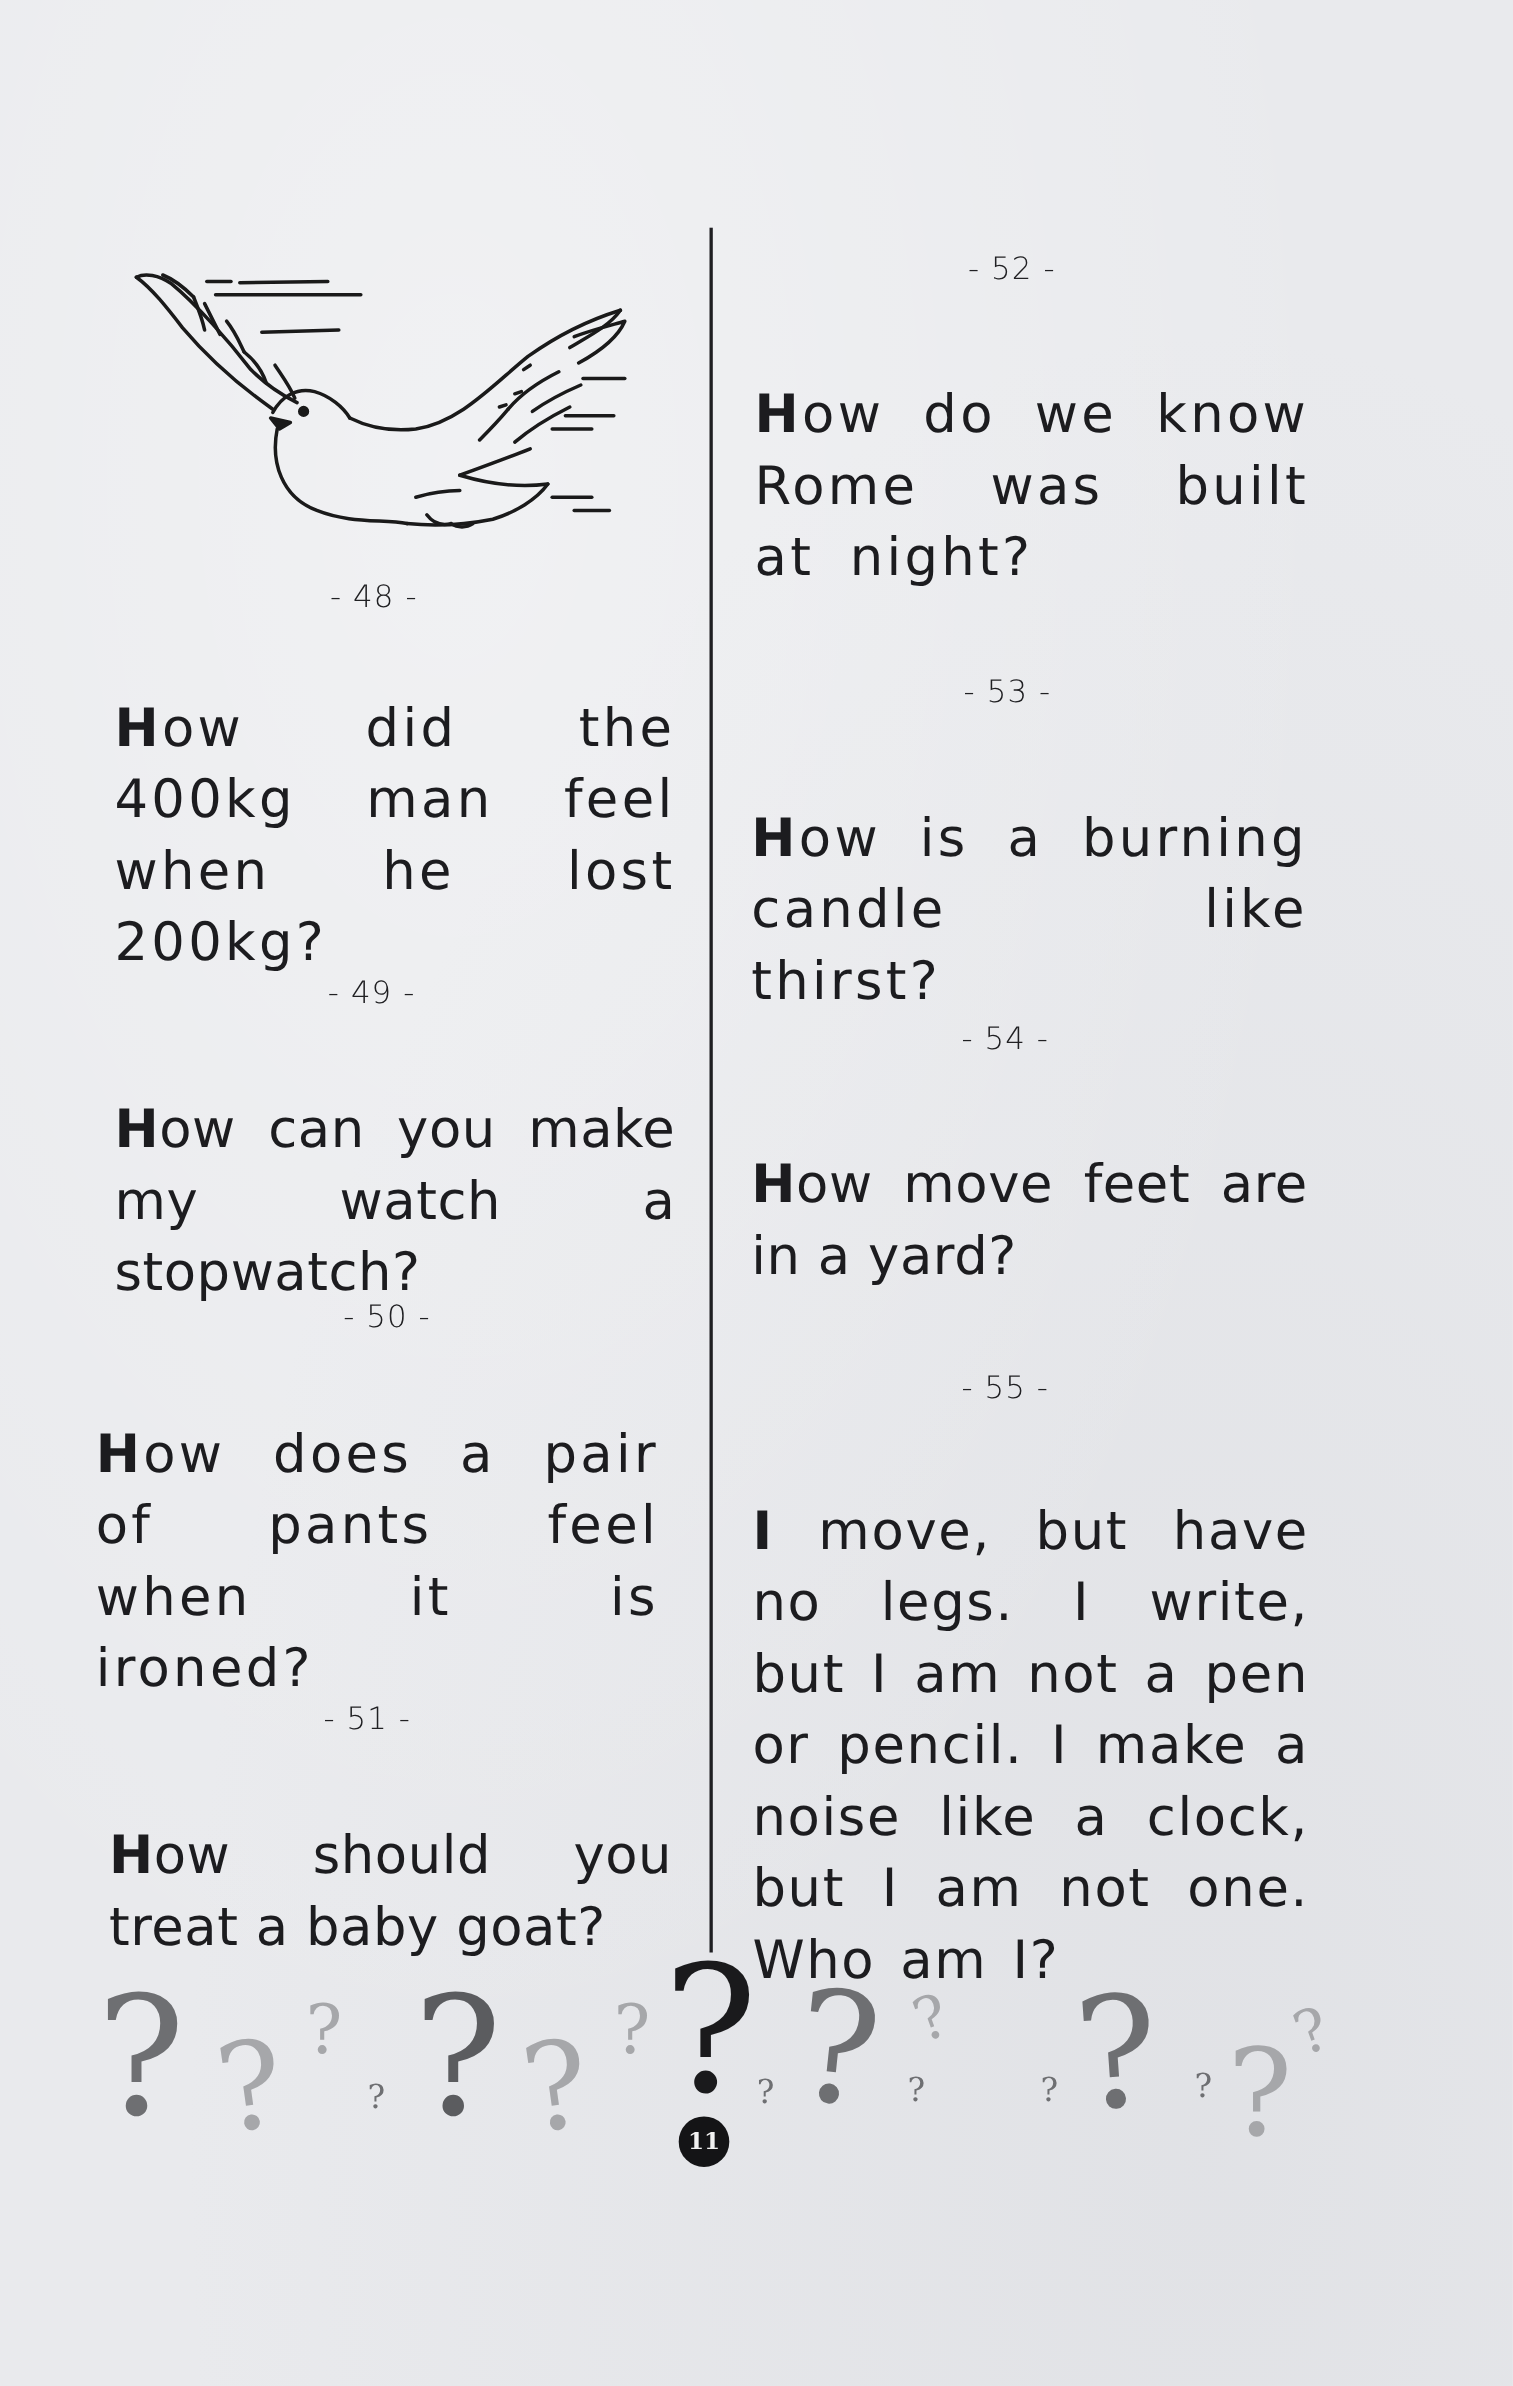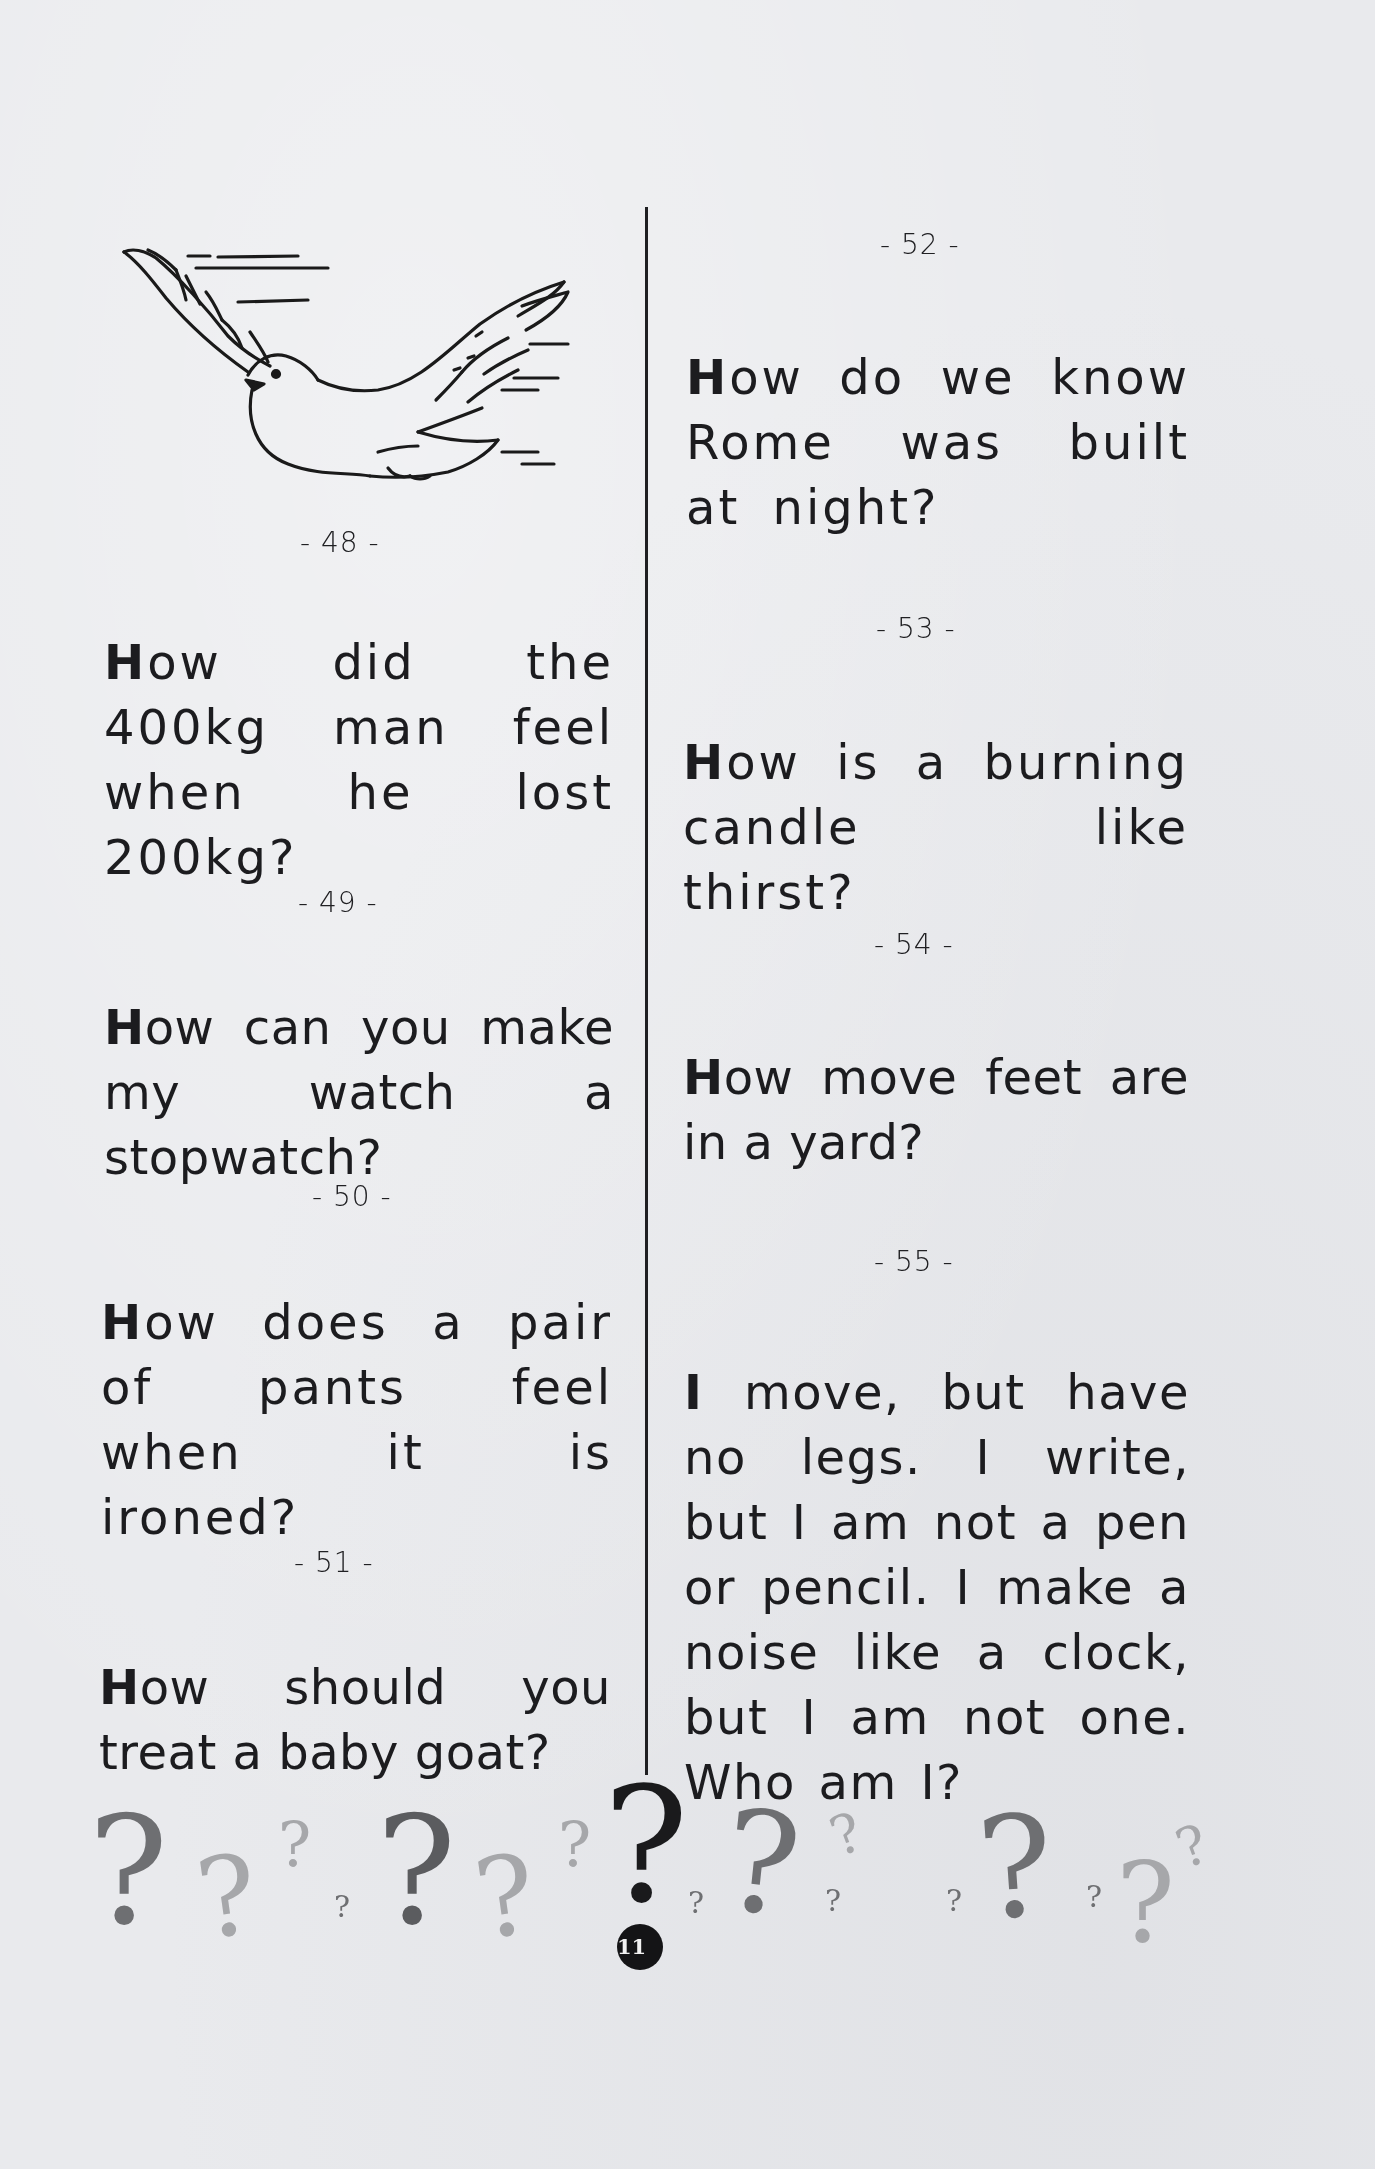--- a/index.html
+++ b/index.html
@@ -87,20 +87,21 @@
       left: 617px;
       top: 1924px;
       width: 46px;
       height: 46px;
       border-radius: 50%;
       background: #141416;
       color: #f1f1f1;
       font-family: "DejaVu Serif", "Liberation Serif", serif;
       font-weight: 700;
       font-size: 21px;
+      text-align: center;
       line-height: 46px;
     }
   </style>
 </head>
 <body>
 
 <div class="page">
 
   <svg class="bird" viewBox="0 0 460 250" fill="none" stroke="#1a1a1a" stroke-width="3.2" stroke-linecap="round" stroke-linejoin="round">
 
@@ -155,21 +156,21 @@
   <div class="divider"></div>
 
   <div>
     <div class="num" style="left:300px; top:526px;">- 48 -</div>
     <div class="q wide" style="left:104px; top:630px; width:510px;"><span class="first">H</span><span>ow did the 400kg man feel when he lost 200kg?</span></div>
 
     <div class="num" style="left:298px; top:886px;">- 49 -</div>
     <div class="q" style="left:104px; top:995px; width:510px;"><span class="first">H</span><span>ow can you make my watch a stopwatch?</span></div>
 
     <div class="num" style="left:296px; top:1180px;margin-left:16px;">- 50 -</div>
-    <div class="q wide" style="left:101px; top:1290px; width:512px;"><span class="first">H</span><span>ow does a pair of pants feel when it is ironed?</span></div>
+    <div class="q wide" style="left:87px; top:1290px; width:512px;"><span class="first">H</span><span>ow does a pair of pants feel when it is ironed?</span></div>
 
     <div class="num" style="left:294px; top:1546px;">- 51 -</div>
     <div class="q" style="left:99px; top:1655px; width:512px;"><span class="first">H</span><span>ow should you treat a baby goat?</span></div>
   </div>
 
   <div>
     <div class="num" style="left:880px; top:228px;">- 52 -</div>
     <div class="q wide" style="left:686px; top:345px; width:504px;"><span class="first">H</span><span>ow do we know Rome was built at night?</span></div>
 
     <div class="num" style="left:876px; top:612px;text-align:center;">- 53 -</div>

